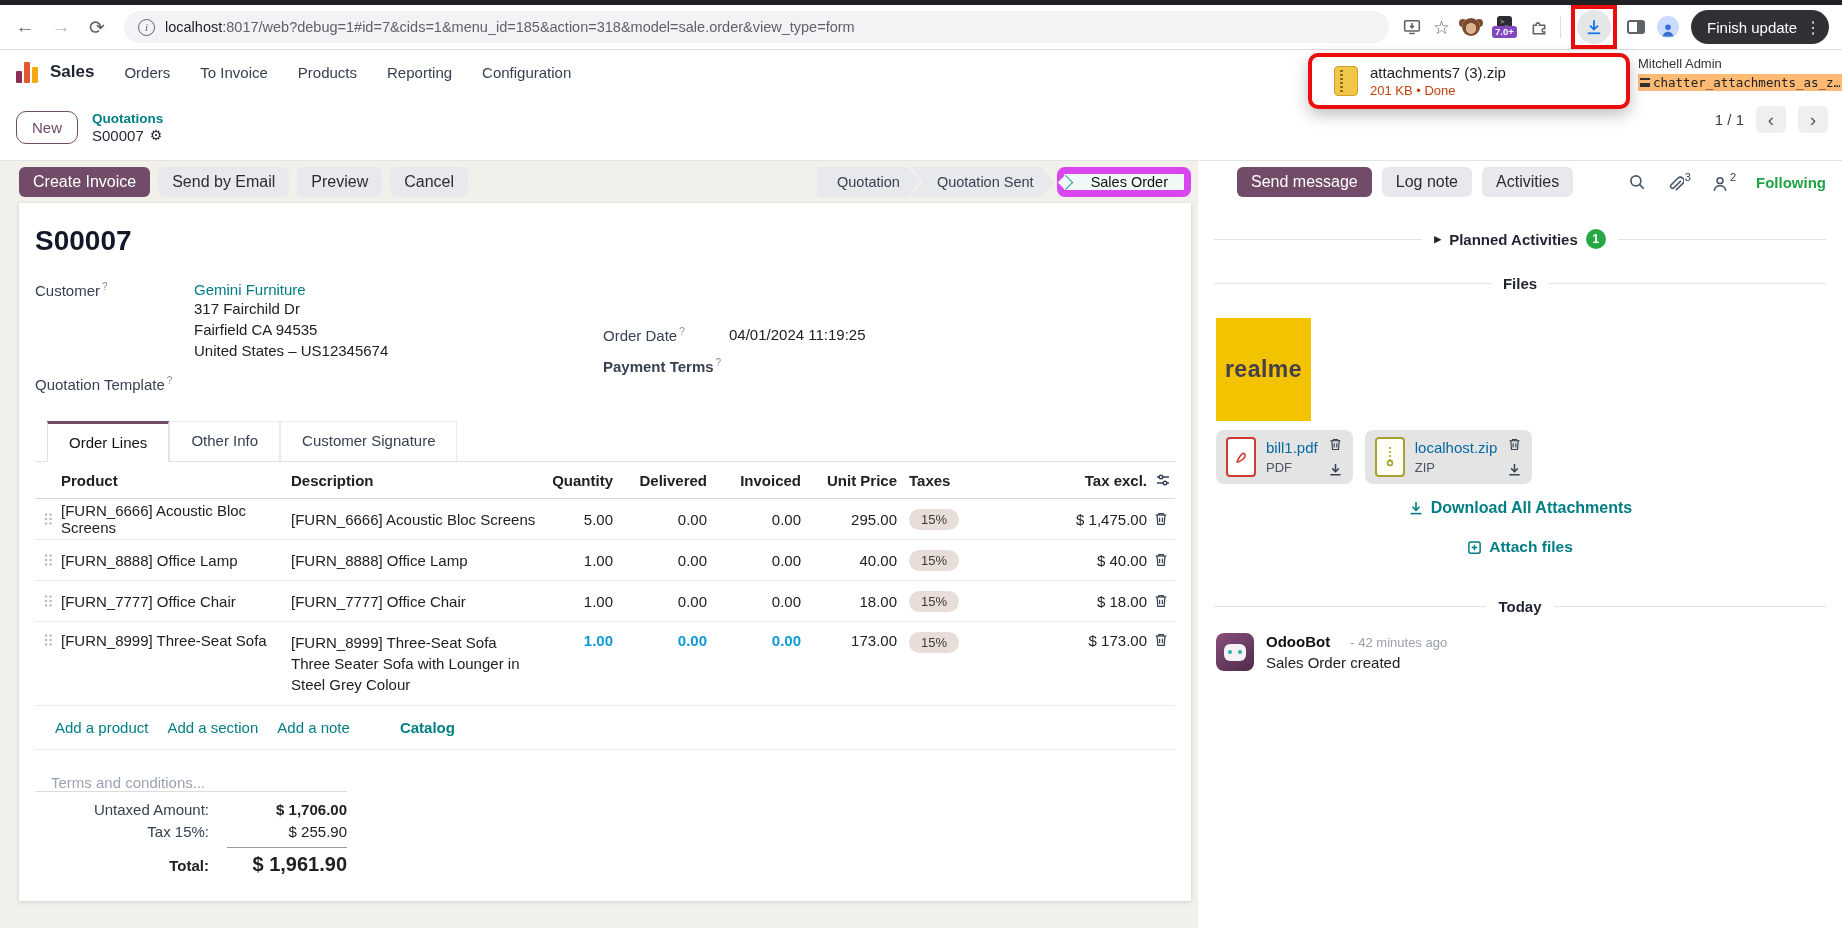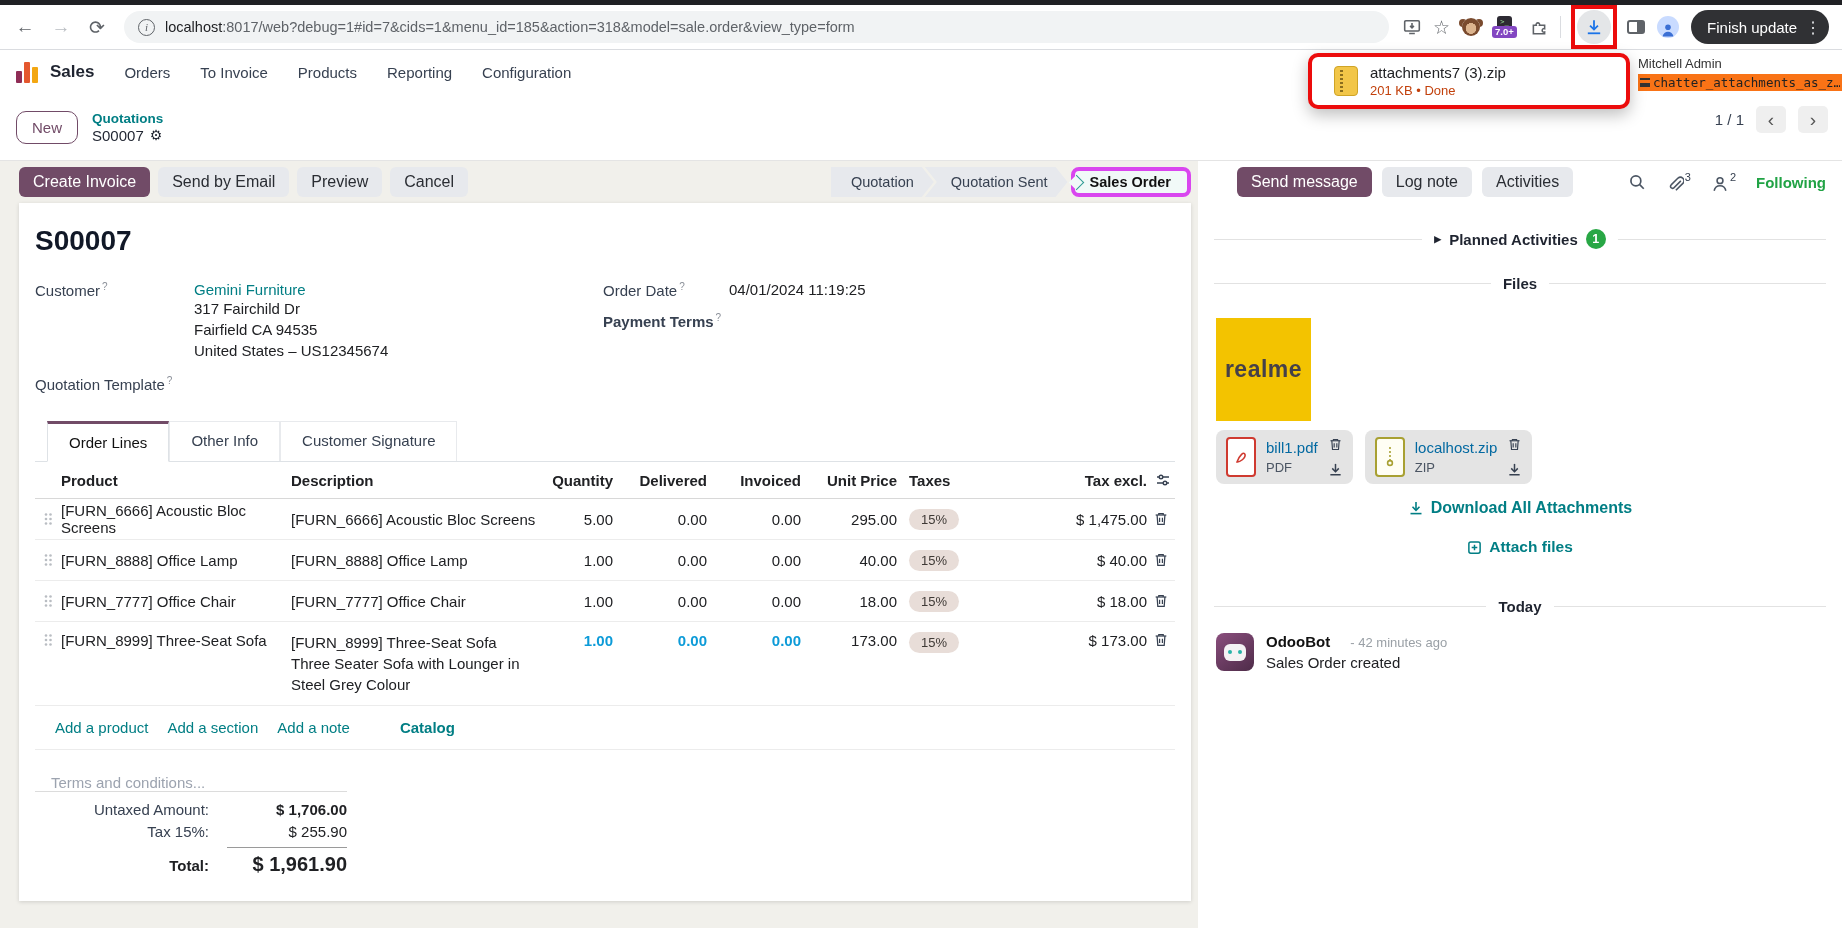--- a/index.html
+++ b/index.html
@@ -33,21 +33,21 @@
   .finish-btn .dots { font-size:16px; color:#e8eaed; }
 
   
   .dl-popup { position:absolute; top:53px; left:1308px; width:322px; height:56px; background:#fff; border:4px solid #ec0c0c; border-radius:10px; box-shadow:0 6px 16px rgba(0,0,0,.25); display:flex; align-items:center; gap:12px; padding:0 22px; z-index:60; }
   .zip-ic { width:24px; height:30px; background:#f2c648; border:1px solid #cfa426; border-radius:4px; position:relative; flex:none; }
   .zip-ic::before { content:""; position:absolute; left:50%; top:3px; bottom:3px; width:3px; margin-left:-6px; background:repeating-linear-gradient(#8a6d1d 0 2px, transparent 2px 4px); }
   .dl-popup .fname { font-size:15px; color:#202124; }
   .dl-popup .fmeta { font-size:13px; color:#c2410c; margin-top:2px; }
   .runner-overlay { position:absolute; top:56px; left:1638px; width:204px; z-index:40; }
   .runner-overlay .user { font-size:13px; color:#333; }
-  .runner-overlay .test { display:flex; align-items:center; gap:3px; margin-top:3px; background:#f97316; padding:1px 2px; }
+  .runner-overlay .test { display:flex; align-items:center; gap:3px; margin-top:3px; background:#fdba74; padding:1px 2px; }
   .runner-overlay .list-ic { width:10px; height:9px; border-top:2px solid #333; border-bottom:2px solid #333; position:relative; flex:none;}
   .runner-overlay .list-ic::after{content:"";position:absolute;left:0;right:0;top:2.5px;height:2px;background:#333;}
   .runner-overlay .tname { font-family:"DejaVu Sans Mono",monospace; font-size:12.5px; color:#222; white-space:nowrap; overflow:hidden; }
 
   
   .appnav { height:44px; display:flex; align-items:center; padding:0 16px; gap:30px; background:#fff; }
   .brand { display:flex; align-items:center; gap:10px; }
   .applogo { width:24px; height:22px; display:flex; align-items:flex-end; gap:2px; }
   .applogo i { display:block; width:6px; border-radius:1px; }
   .applogo .b1{height:12px;background:#8f2d56;} .applogo .b2{height:21px;background:#e4572e;} .applogo .b3{height:16px;background:#f3a712;}
@@ -70,29 +70,29 @@
 
   
   .action-row { height:42px; display:flex; align-items:center; padding:0 7px 0 19px; }
   .btn { height:30px; padding:0 14px; border-radius:6px; font-size:16px; display:inline-flex; align-items:center; border:none; margin-right:8px; }
   .btn-primary { background:#714B67; color:#fff; }
   .btn-light { background:#e7e9ed; color:#2a2d33; }
   .statusbar { margin-left:auto; display:flex; align-items:center; }
   .step { height:30px; display:flex; align-items:center; padding:0 20px; background:#e7e9ed; color:#374151; font-size:14.5px; }
   .step.s1 { clip-path:polygon(0 0, calc(100% - 12px) 0, 100% 50%, calc(100% - 12px) 100%, 0 100%); }
   .step.s2 { clip-path:polygon(0 0, calc(100% - 12px) 0, 100% 50%, calc(100% - 12px) 100%, 0 100%, 12px 50%); margin-left:-9px; padding-left:26px; }
-  .step.active { background:#f1f9f8; border:4px solid #d946ef; border-radius:8px; color:#111; font-weight:bold; margin-left:3px; clip-path:none; padding:0 16px 0 12px; }
+  .step.active { background:#f1f9f8; border:7px solid #d946ef; border-radius:8px; color:#111; font-weight:normal; margin-left:3px; clip-path:none; padding:0 16px 0 12px;gap:12px; }
   .step-chevron { width:11px; height:11px; border-top:1.5px solid #2d9b93; border-right:1.5px solid #2d9b93; transform:rotate(45deg); margin:0 8px 0 -16px; background:#f1f9f8; }
 
   
   .sheet { margin:0 7px 0 19px; height:698px; background:#fff; box-shadow:0 1px 4px rgba(0,0,0,.14); padding:0 16px; position:relative; }
   .sheet h1 { font-size:28px; font-weight:bold; color:#111827; padding-top:22px; }
   .fields { display:flex; margin-top:24px; }
   .fcol-left { width:568px; }
-  .fcol-right { flex:1; }
+  .fcol-right { flex:1;margin-top:45px; }
   .frow { display:flex; font-size:15px; }
   .flabel { width:159px; color:#374151; flex:none; }
   .hm { color:#8a8f98; font-size:10px; vertical-align:super; margin-left:2px; }
   .fvalue { color:#202124; }
   .link-teal { color:#017E84; }
   .addr { line-height:21px; color:#202124; }
   .qt-row { margin-top:14px; }
   .frow.pt-row { margin-top:13px; }
   .flabel-r { width:126px; color:#374151; flex:none; }
 

